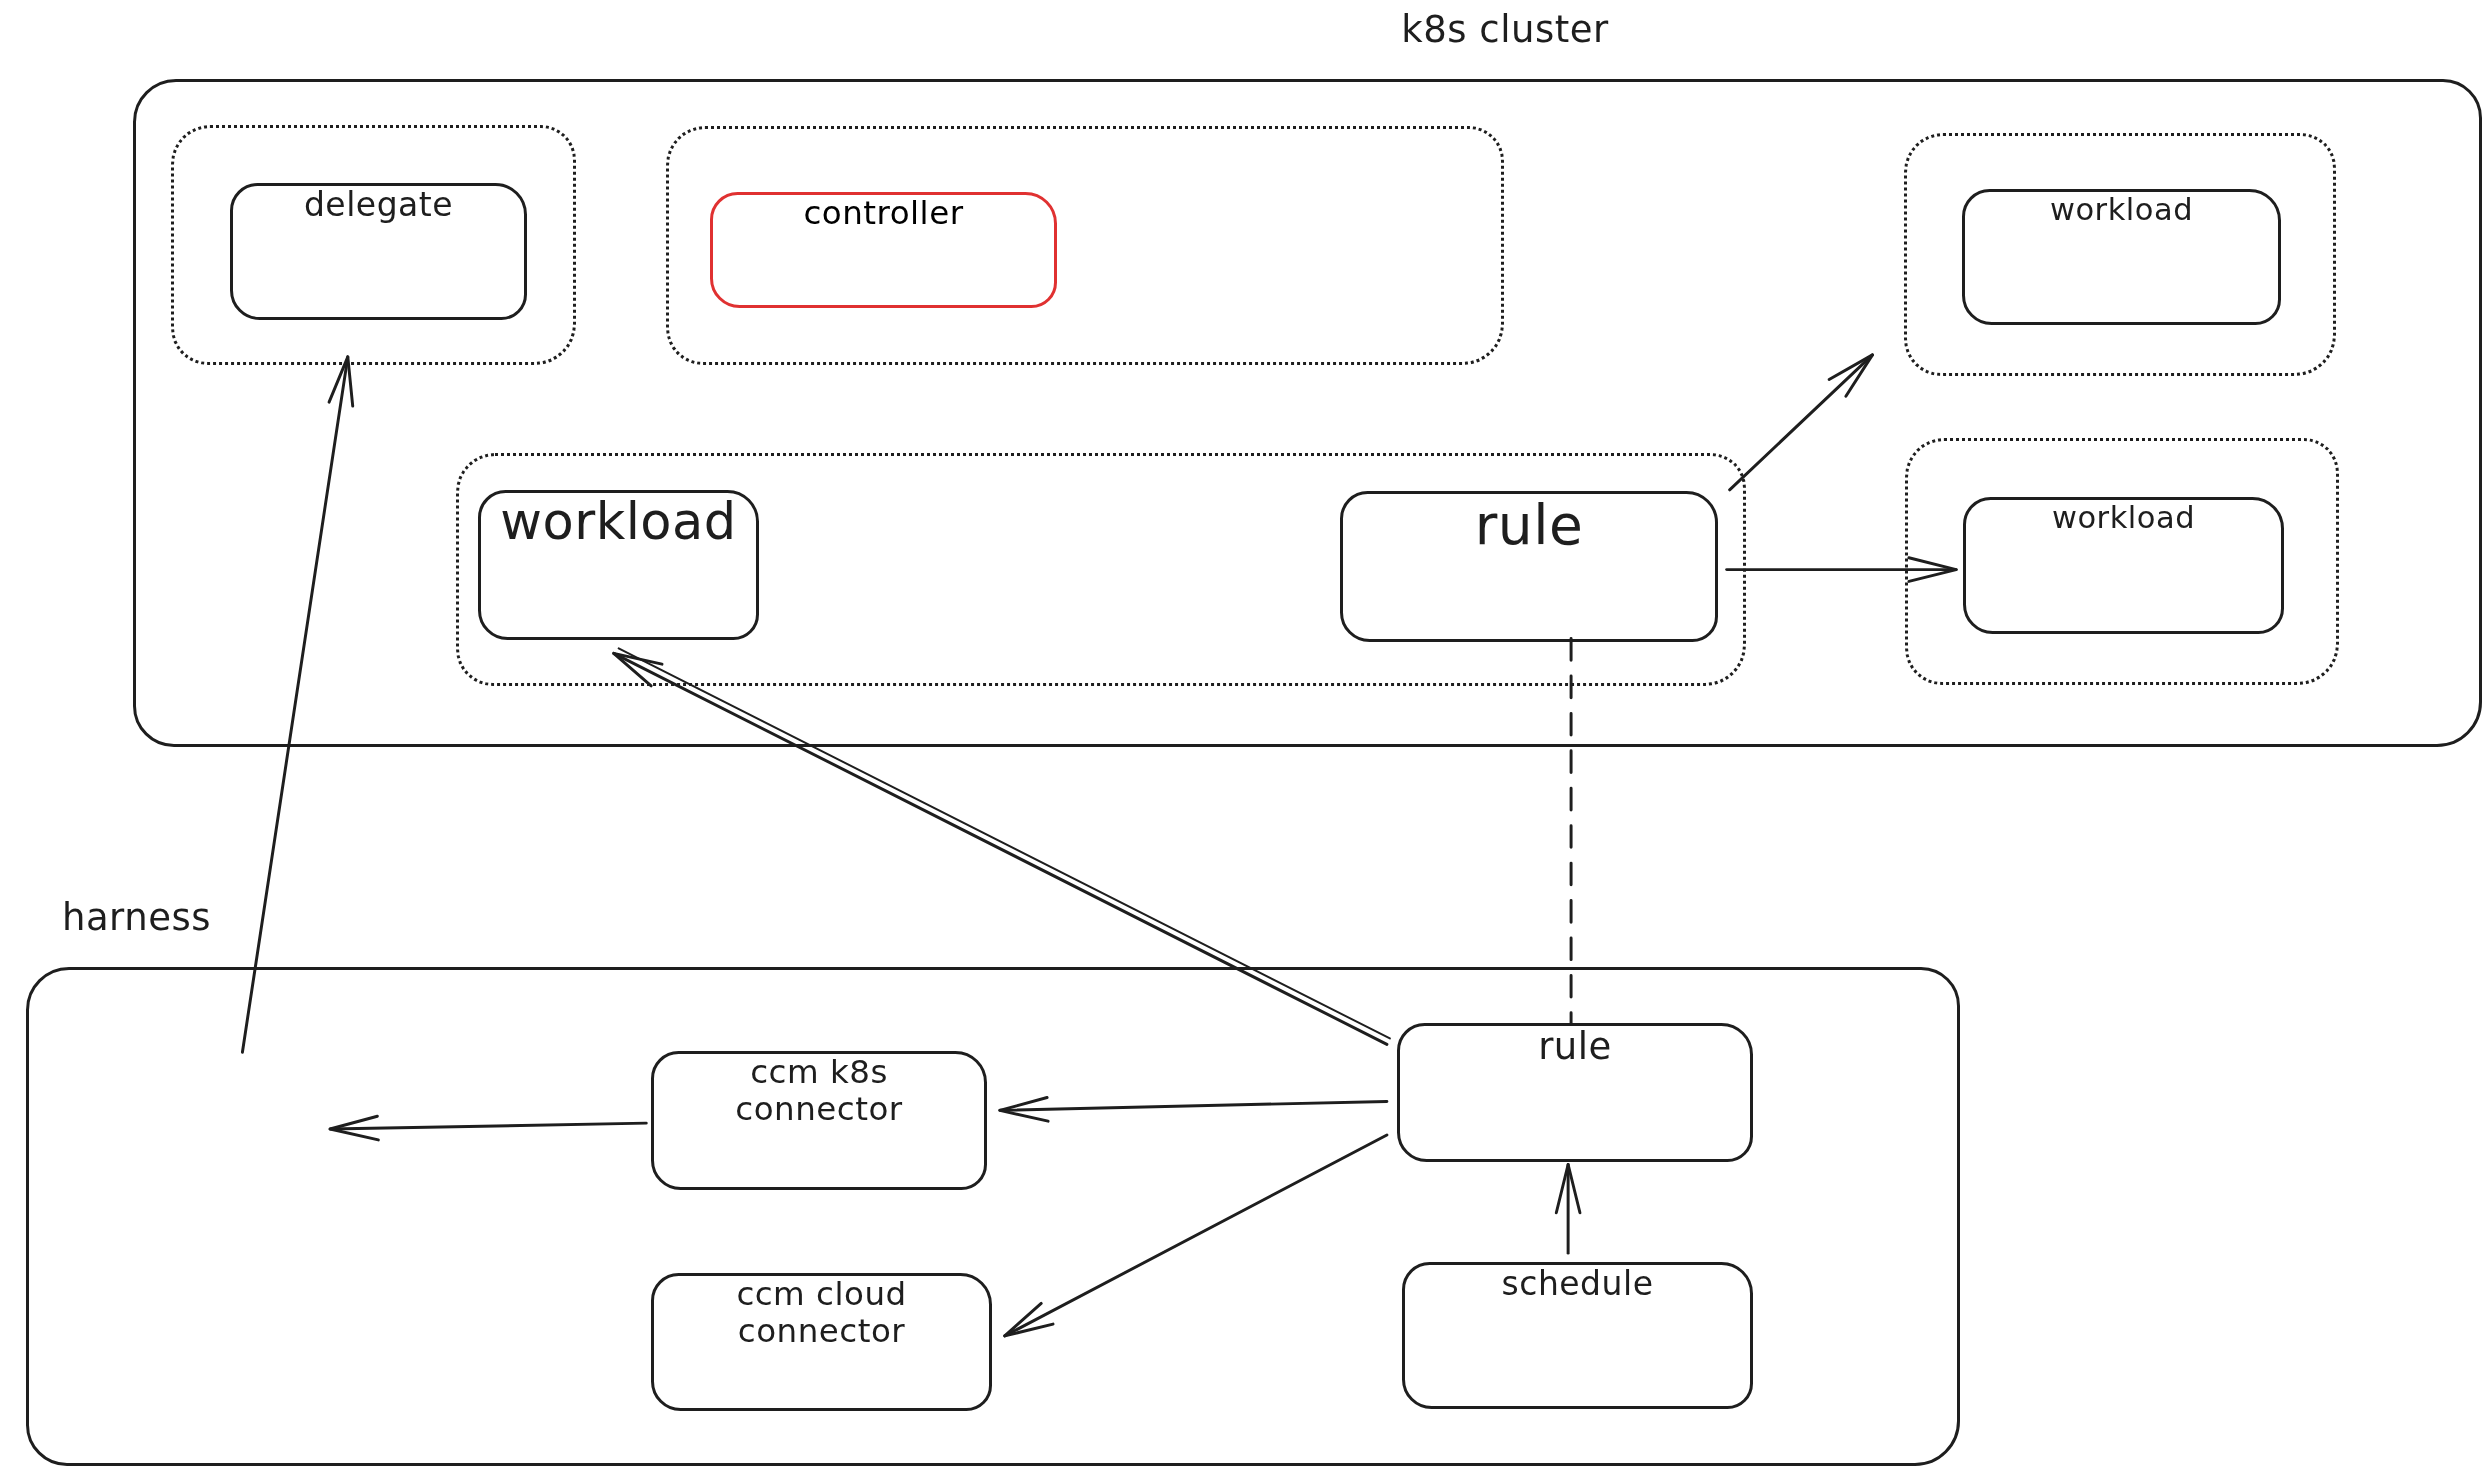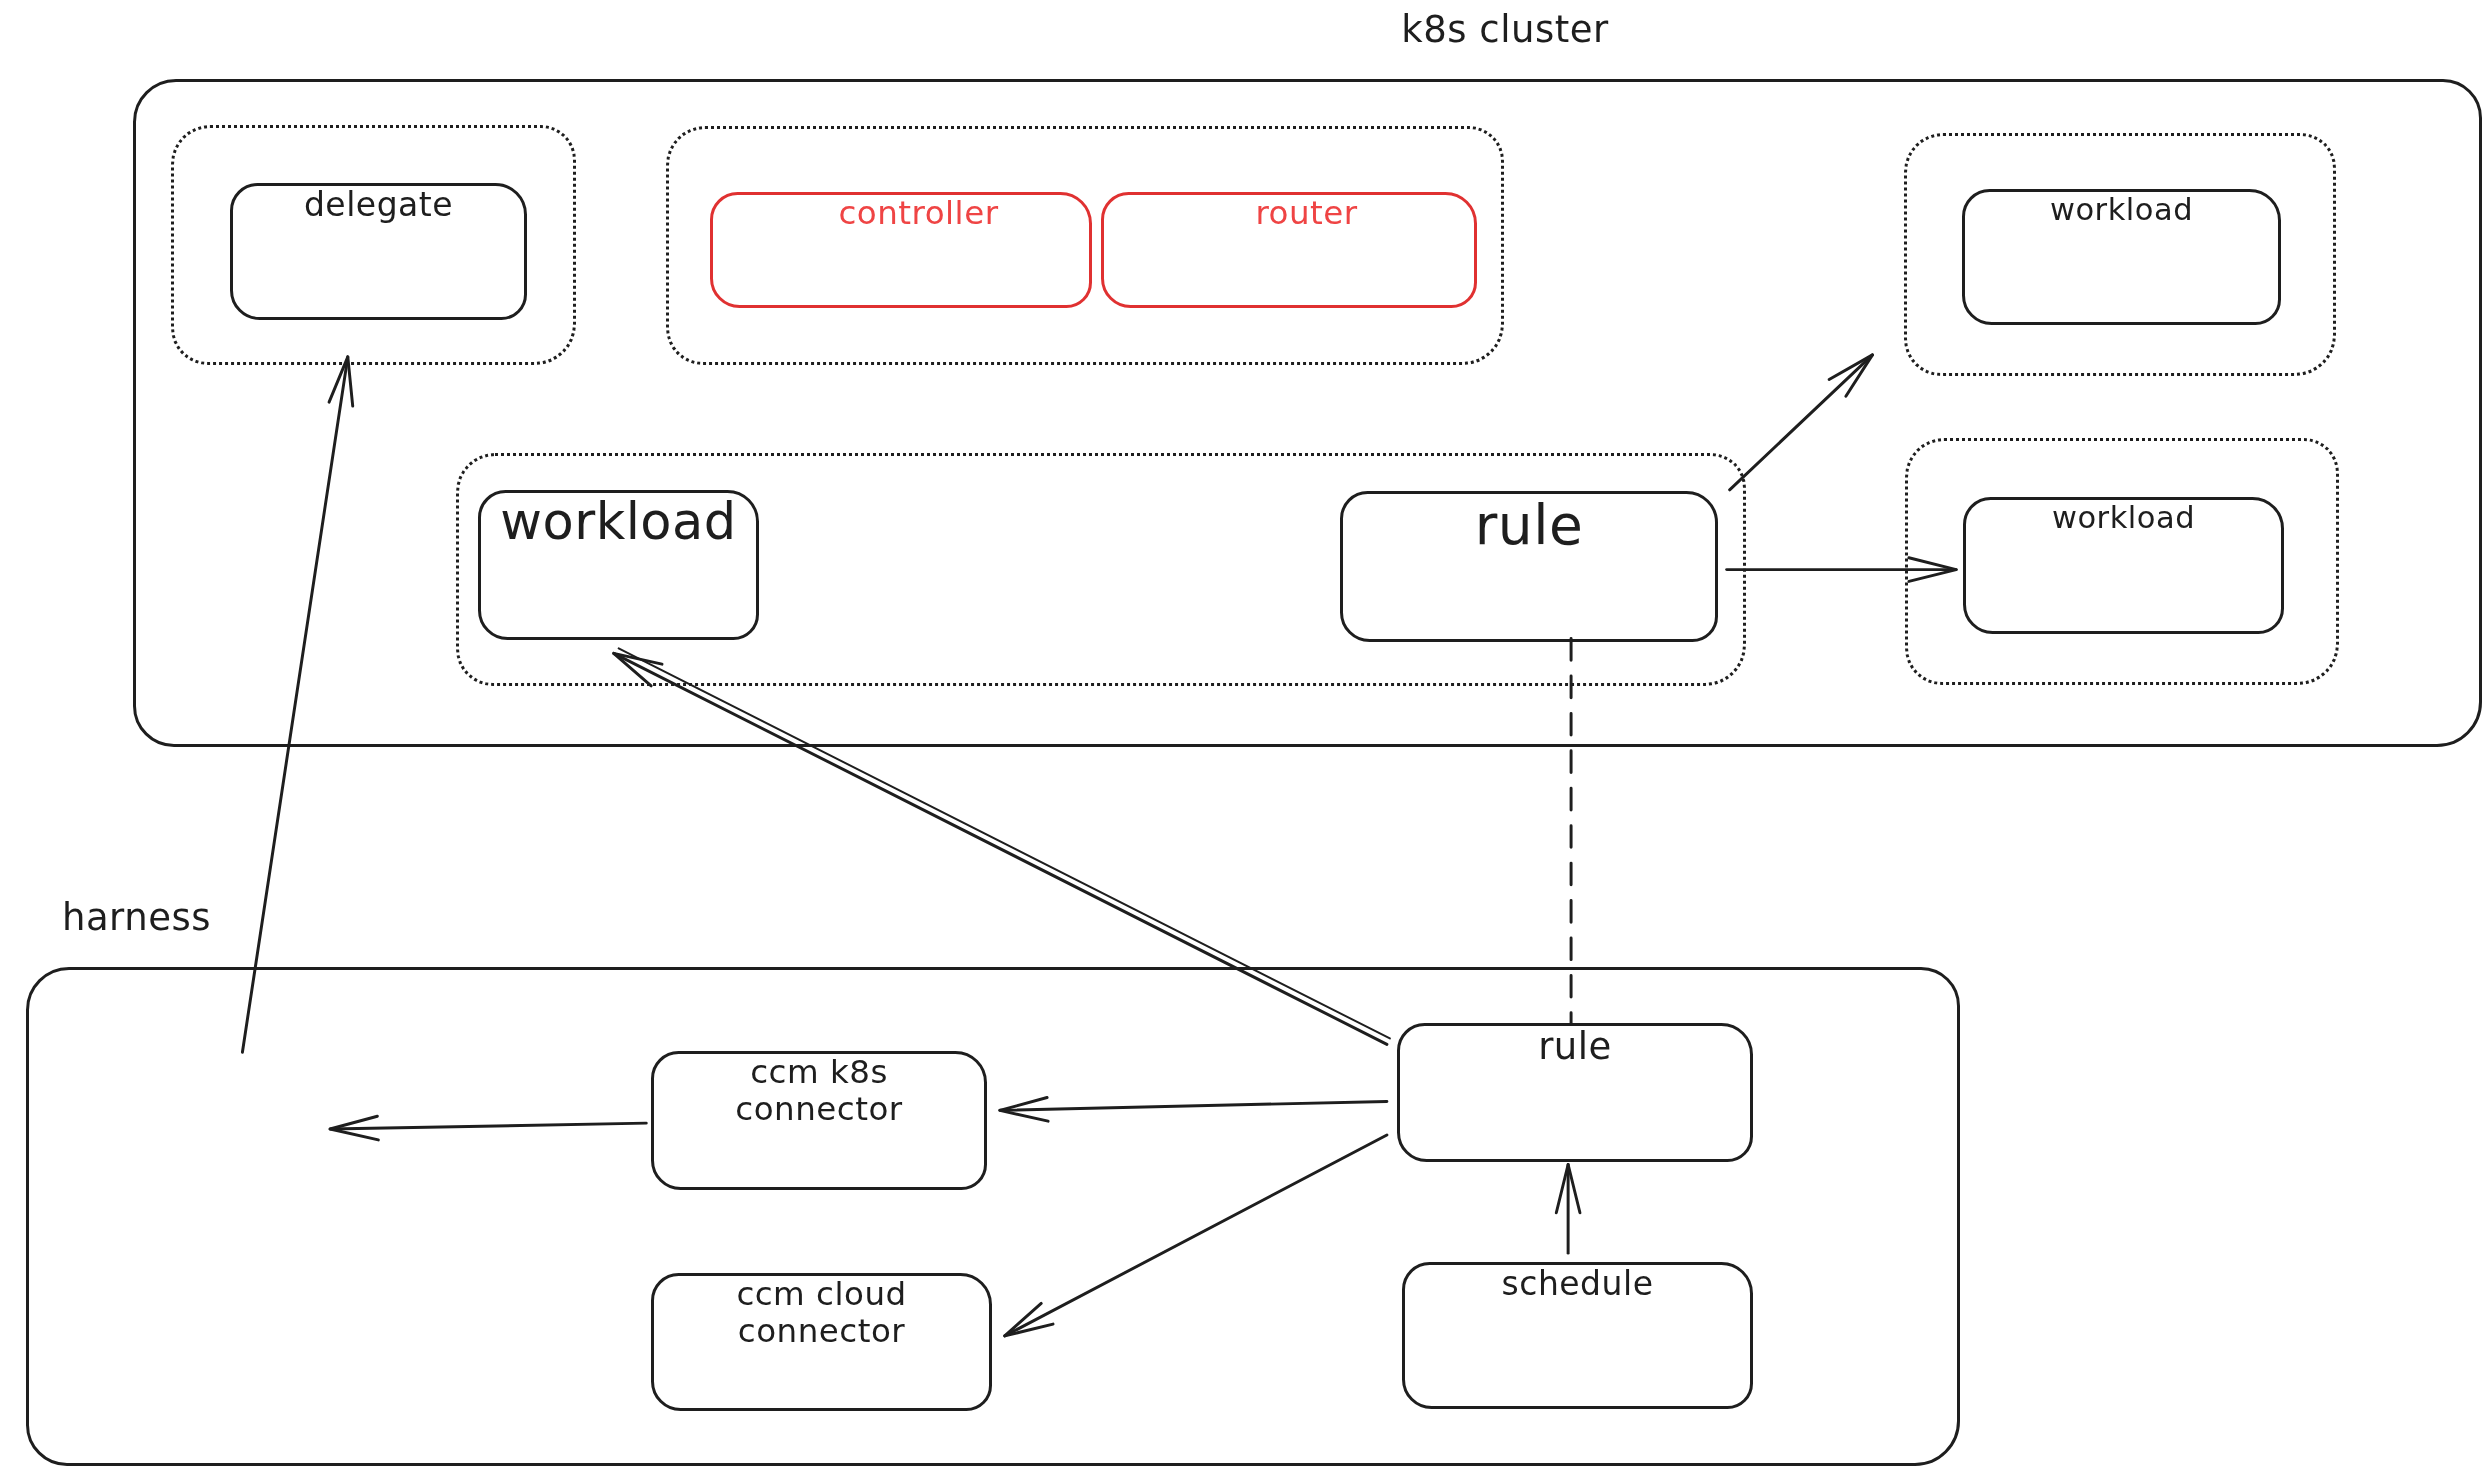--- a/index.html
+++ b/index.html
@@ -11,21 +11,21 @@
   .frame{position:absolute;border:3px solid #1e1e1e;border-radius:43px 39px 45px 41px;background:transparent;}
 
   
   .dotted{position:absolute;border:3.9px dotted #1e1e1e;border-radius:39px 35px 41px 37px;background:transparent;}
 
   
   .node{position:absolute;border:3.4px solid #1e1e1e;border-radius:27.6px 31.5px 25.6px 29.6px;
         display:flex;align-items:flex-start;justify-content:center;text-align:center;
         background:#ffffff;}
   .node .lbl{white-space:pre-line;line-height:1.15;letter-spacing:0.5px;}
-  .node.red{border-color:#e03131;color:#ef4444;padding-left:35px;}
+  .node.red{border-color:#e03131;color:#000000;}
 
   .fs-31{font-size:30.5px;} .fs-33{font-size:32.5px;} .fs-34{font-size:33px;}
   .fs-38{font-size:37px;} .fs-52{font-size:51px;} .fs-56{font-size:55px;}
 
   .free-label{position:absolute;font-size:37px;letter-spacing:0.5px;}
   .title-k8s{left:1359px;top:7.9px;width:276px;text-align:center;}
   .title-harness{left:54px;top:896px;width:217px;text-align:left;}
 
   svg.arrows{position:absolute;left:0;top:0;width:2483px;height:1480px;
              pointer-events:none;z-index:50;}
@@ -43,23 +43,20 @@
   <div class="frame" style="left:125px;top:79px;width:2343px;height:662px;"></div>
 
   <div class="dotted" style="left:163px;top:125px;width:399px;height:234px;"></div>
   <div class="node fs-34" style="left:222px;top:183px;width:291px;height:131px;">
     <span class="lbl">delegate</span>
   </div>
 
   <div class="dotted" style="left:658px;top:126px;width:832px;height:233px;"></div>
   <div class="node red fs-33" style="left:702px;top:192px;width:341px;height:110px;">
     <span class="lbl">controller</span>
-  </div>
-  <div class="node red fs-33" style="left:1093px;top:192px;width:335px;height:110px;">
-    <span class="lbl">router</span>
   </div>
 
   <div class="dotted" style="left:1896px;top:133px;width:426px;height:237px;"></div>
   <div class="node fs-31" style="left:1954px;top:189px;width:313px;height:130px;">
     <span class="lbl">workload</span>
   </div>
 
   <div class="dotted" style="left:1897px;top:438px;width:428px;height:241px;"></div>
   <div class="node fs-31" style="left:1955px;top:497px;width:315px;height:131px;">
     <span class="lbl">workload</span>

